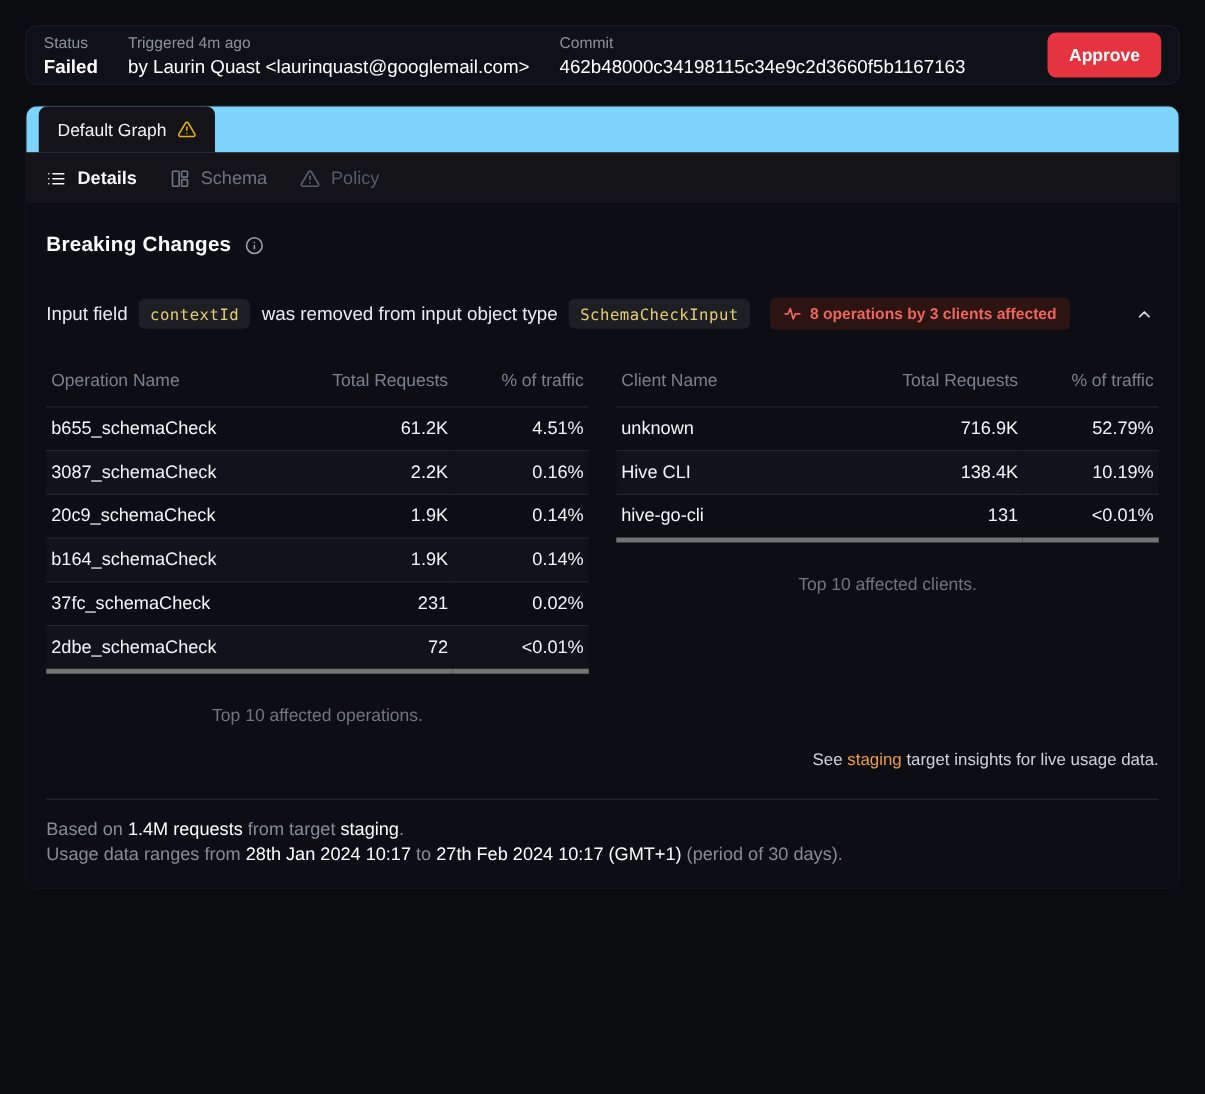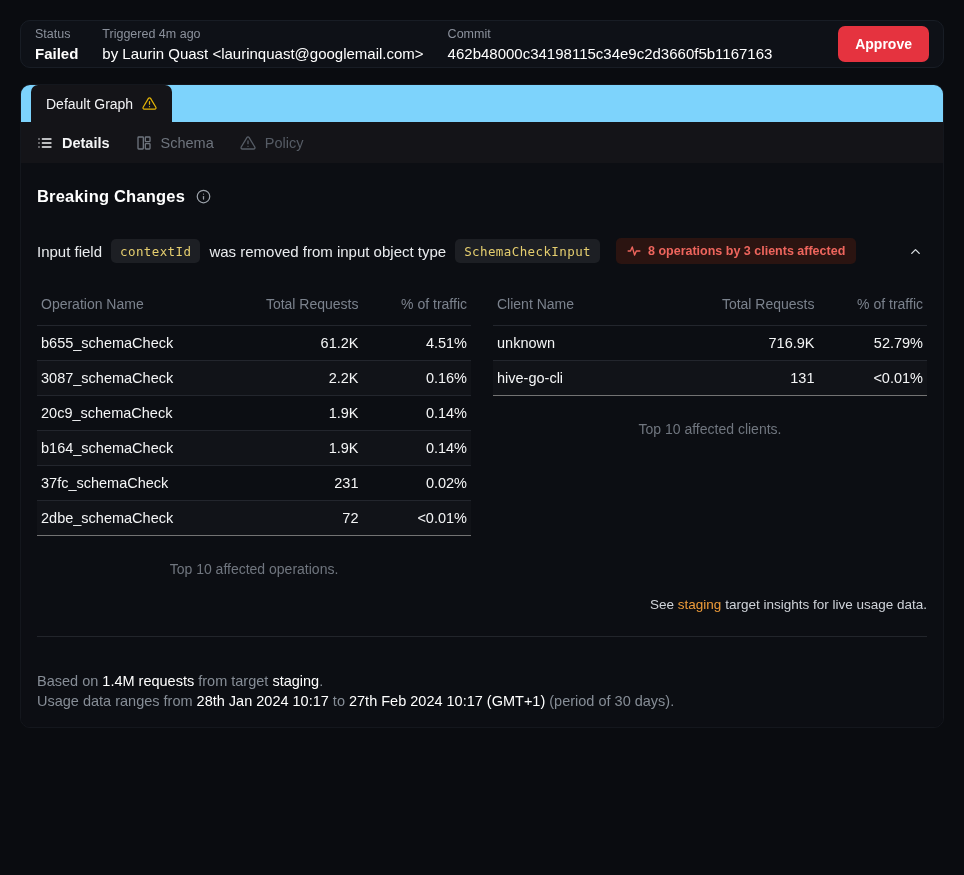--- a/index.html
+++ b/index.html
@@ -141,21 +141,21 @@
   table.usage-table th.num, table.usage-table td.num { text-align: right; }
   table.usage-table th:nth-child(1) { width: 44%; }
   table.usage-table th:nth-child(2) { width: 31%; }
   table.usage-table th:nth-child(3) { width: 25%; }
   table.usage-table td {
     font-size: 14.5px;
     color: #f4f5f6;
     padding: 9px 4px;
     border-top: 1px solid #23262d;
   }
-  table.usage-table tbody tr:last-child td { border-bottom: 1px solid #737373; }
+  table.usage-table tbody tr:last-child td { border-bottom: 4px solid #737373; }
   table.usage-table tbody tr:nth-child(even) { background: rgba(255,255,255,0.022); }
   td.op-link { color: #f0a23c; cursor: pointer; }
   .table-caption {
     text-align: center;
     color: #70767f;
     font-size: 14px;
     padding-top: 25px;
   }
 
   .insights-note {
@@ -165,21 +165,21 @@
     color: #cfd3d9;
   }
   .insights-note .link { color: #ef9c3a; cursor: pointer; }
 
   .section-divider {
     margin-top: 24px;
     border: none;
     border-top: 1px solid #22252b;
   }
 
-  .footer-text { margin-top: 34px; font-size: 14.5px; line-height: 20px; color: #868d96; }
+  .footer-text { margin-top: 14px; font-size: 14.5px; line-height: 20px; color: #868d96; }
   .footer-text .strong { color: #ffffff; }
 
   .learn-more-row {
     margin-top: 16px;
     display: flex;
     align-items: center;
     gap: 11px;
     font-size: 14.5px;
     color: #838993;
     cursor: pointer;
@@ -343,20 +343,25 @@
                 <th class="num">% of traffic</th>
               </tr>
             </thead>
           <tbody>
               <tr>
                 <td>unknown</td>
                 <td class="num">716.9K</td>
                 <td class="num">52.79%</td>
               </tr>
               <tr>
+                <td>Hive CLI</td>
+                <td class="num">138.4K</td>
+                <td class="num">10.19%</td>
+              </tr>
+              <tr>
                 <td>hive-go-cli</td>
                 <td class="num">131</td>
                 <td class="num">&lt;0.01%</td>
               </tr>
             </tbody>
         </table>
         <div class="table-caption">Top 10 affected clients.</div>
       </div>
     </div>
 

